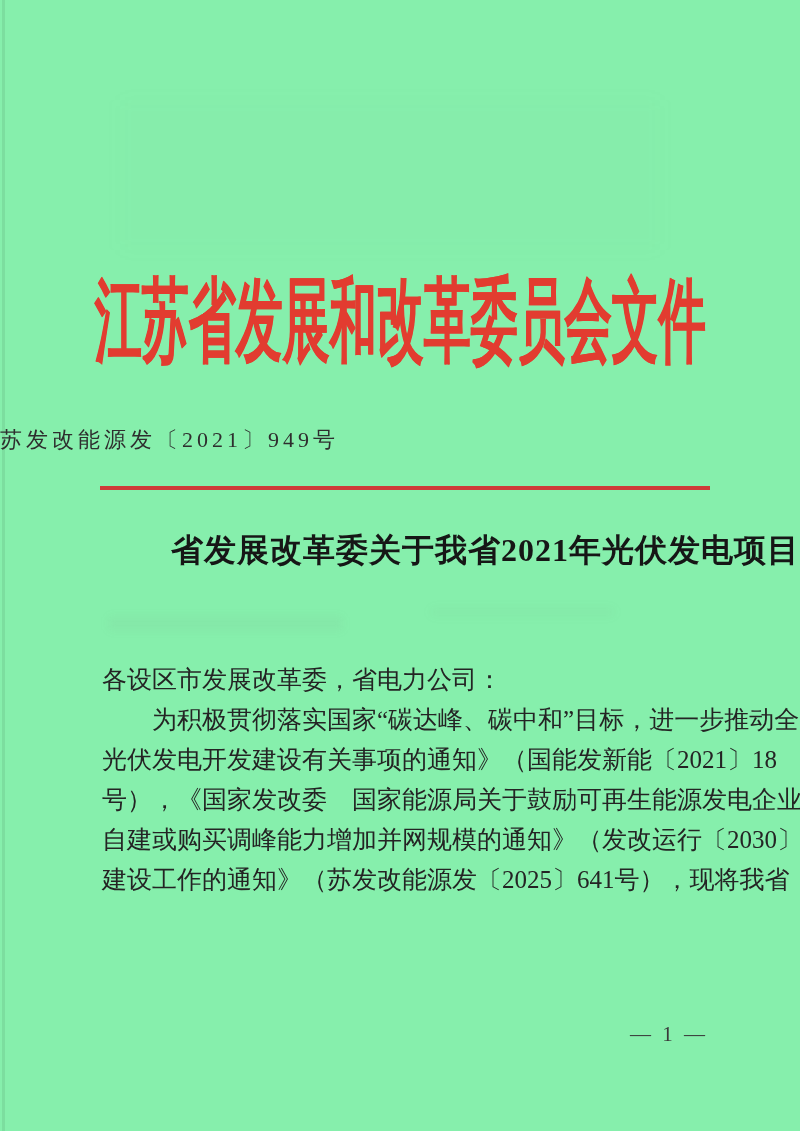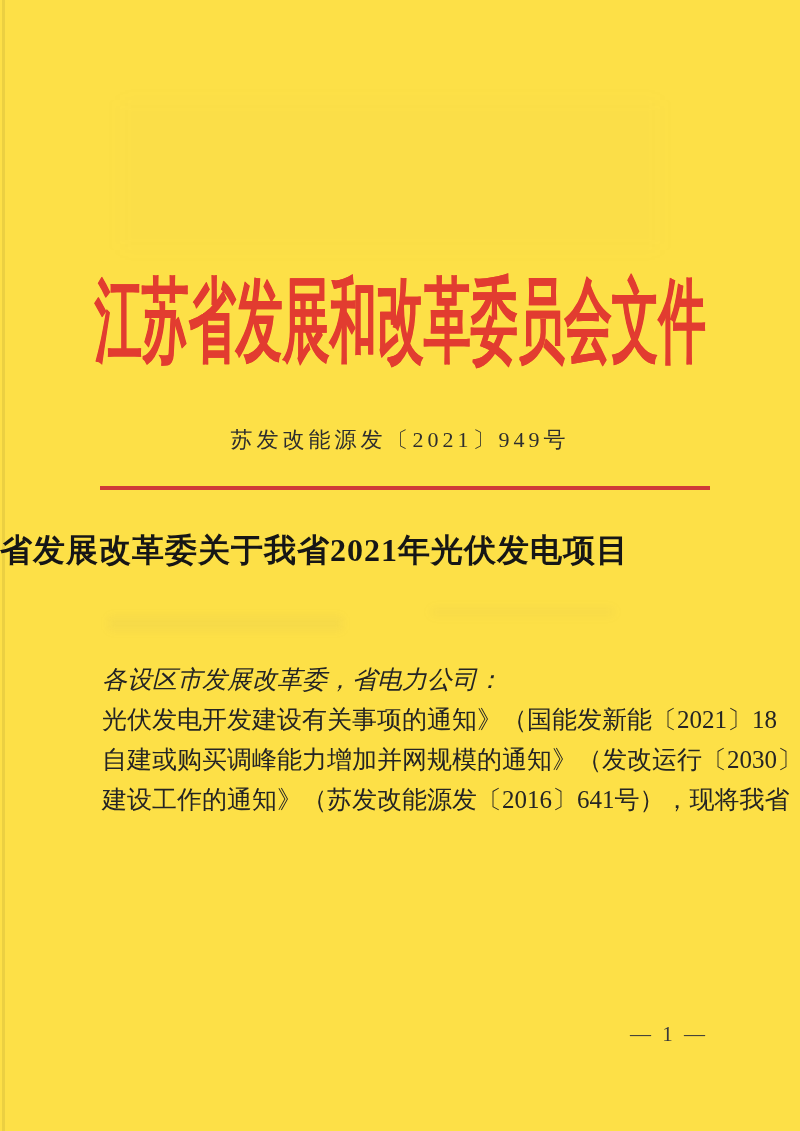--- a/index.html
+++ b/index.html
@@ -5,21 +5,21 @@
   html, body {
     margin: 0;
     padding: 0;
     background: #ffffff;
   }
   .page {
     position: relative;
     width: 800px;
     height: 1131px;
     margin: 0 auto;
-    background: #fde047;
+    background: #86efac;
     overflow: hidden;
     font-family: "Liberation Serif", "DejaVu Serif", serif;
     color: #222;
   }
   
   .scan-edge {
     position: absolute;
     left: 2px; top: 0;
     width: 3px; height: 1131px;
     background: rgba(0,0,0,0.07);
@@ -47,38 +47,38 @@
     color: #e23c30;
     transform: scaleY(1.95);
     transform-origin: 50% 0%;
     white-space: nowrap;
     text-shadow: 0.5px 0 0 #e23c30;
   }
   .doc-number {
     position: absolute;
     left: 0; right: 0;
     top: 425px;
-    text-align: center;
+    text-align: left;
     font-size: 22px;
     letter-spacing: 4px;
     color: #2e2e2e;
   }
   .red-line {
     position: absolute;
     left: 100px;
     top: 486px;
     width: 610px;
     height: 4px;
     background: #cf3a38;
   }
   .doc-title {
     position: absolute;
     left: 0; right: 0;
     top: 526px;
-    text-align: left;
+    text-align: right;
     font-size: 32px;
     font-weight: bold;
     line-height: 48px;
     color: #161616;
     letter-spacing: 1px;
   }
   .body-block {
     position: absolute;
     left: 102px;
     top: 660px;
@@ -89,21 +89,20 @@
   }
   .body-line {
     height: 40px;
     text-align: justify;
     text-align-last: justify;
     white-space: nowrap;
   }
   .body-line.salutation {
     text-align: center;
     text-align-last: left;
-    font-style: italic;
   }
   .body-line.indent {
     text-indent: 2em;
   }
   .page-number {
     position: absolute;
     top: 1022px;
     right: 92px;
     font-size: 21px;
     letter-spacing: 3px;
@@ -125,20 +124,22 @@
   <div class="doc-number">苏发改能源发〔2021〕949号</div>
 
   <div class="red-line"></div>
 
   <div class="doc-title">
     <div>省发展改革委关于我省2021年光伏发电项目</div>
   </div>
 
   <div class="body-block">
     <div class="body-line salutation">各设区市发展改革委，省电力公司：</div>
+    <div class="body-line indent">为积极贯彻落实国家“碳达峰、碳中和”目标，进一步推动全</div>
     <div class="body-line">光伏发电开发建设有关事项的通知》（国能发新能〔2021〕18</div>
+    <div class="body-line">号），《国家发改委　国家能源局关于鼓励可再生能源发电企业</div>
     <div class="body-line">自建或购买调峰能力增加并网规模的通知》（发改运行〔2030〕</div>
-    <div class="body-line">建设工作的通知》（苏发改能源发〔2016〕641号），现将我省</div>
+    <div class="body-line">建设工作的通知》（苏发改能源发〔2025〕641号），现将我省</div>
   </div>
 
   <div class="page-number">— 1 —</div>
 
 </div>
 
 </body></html>

